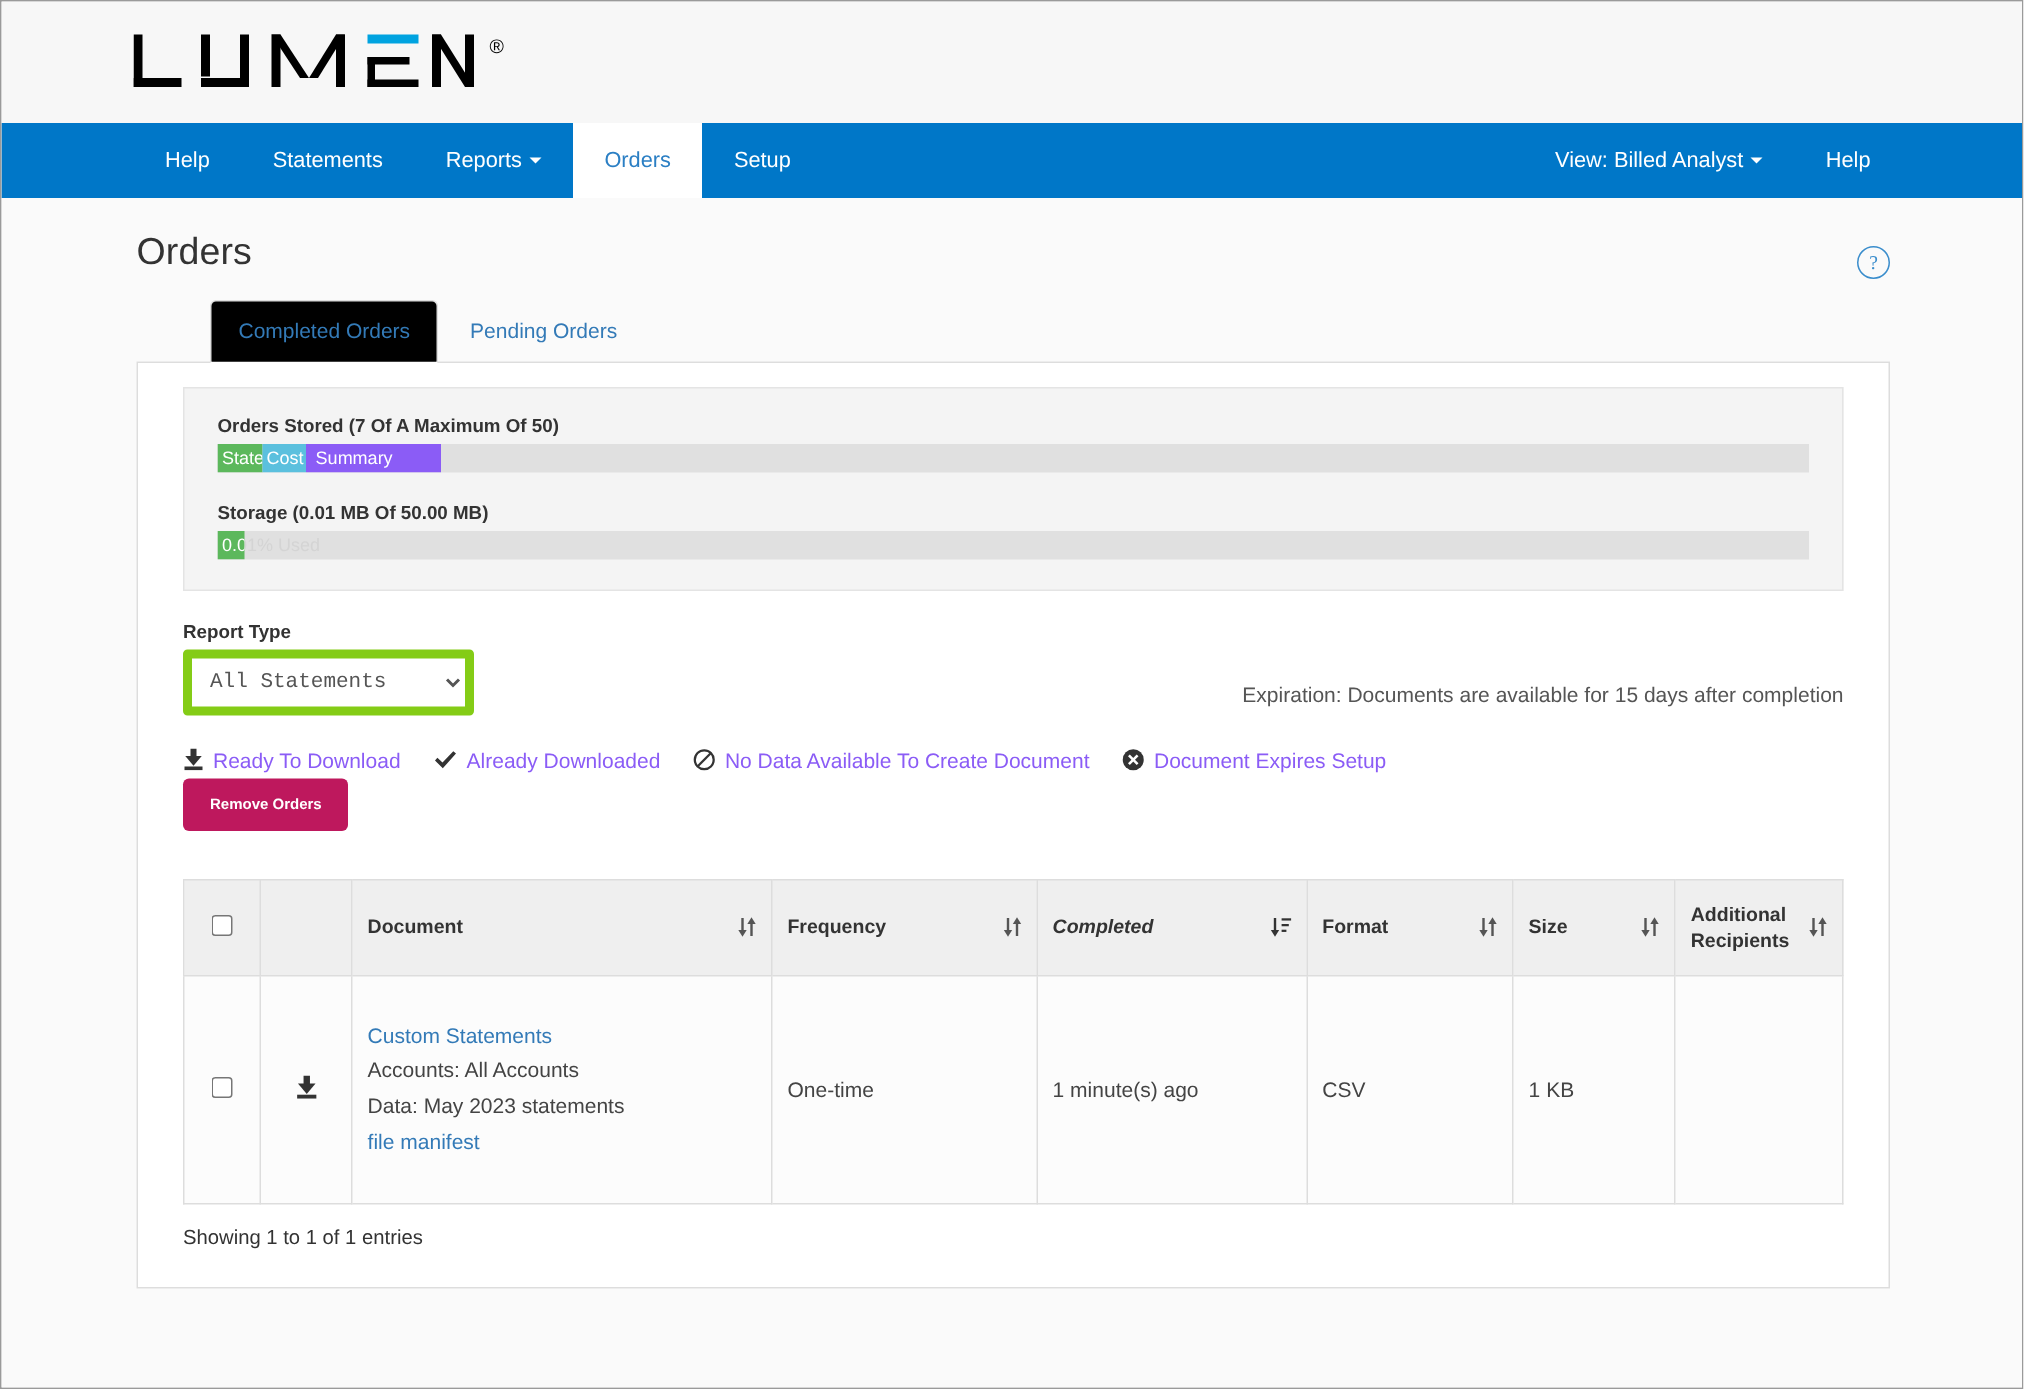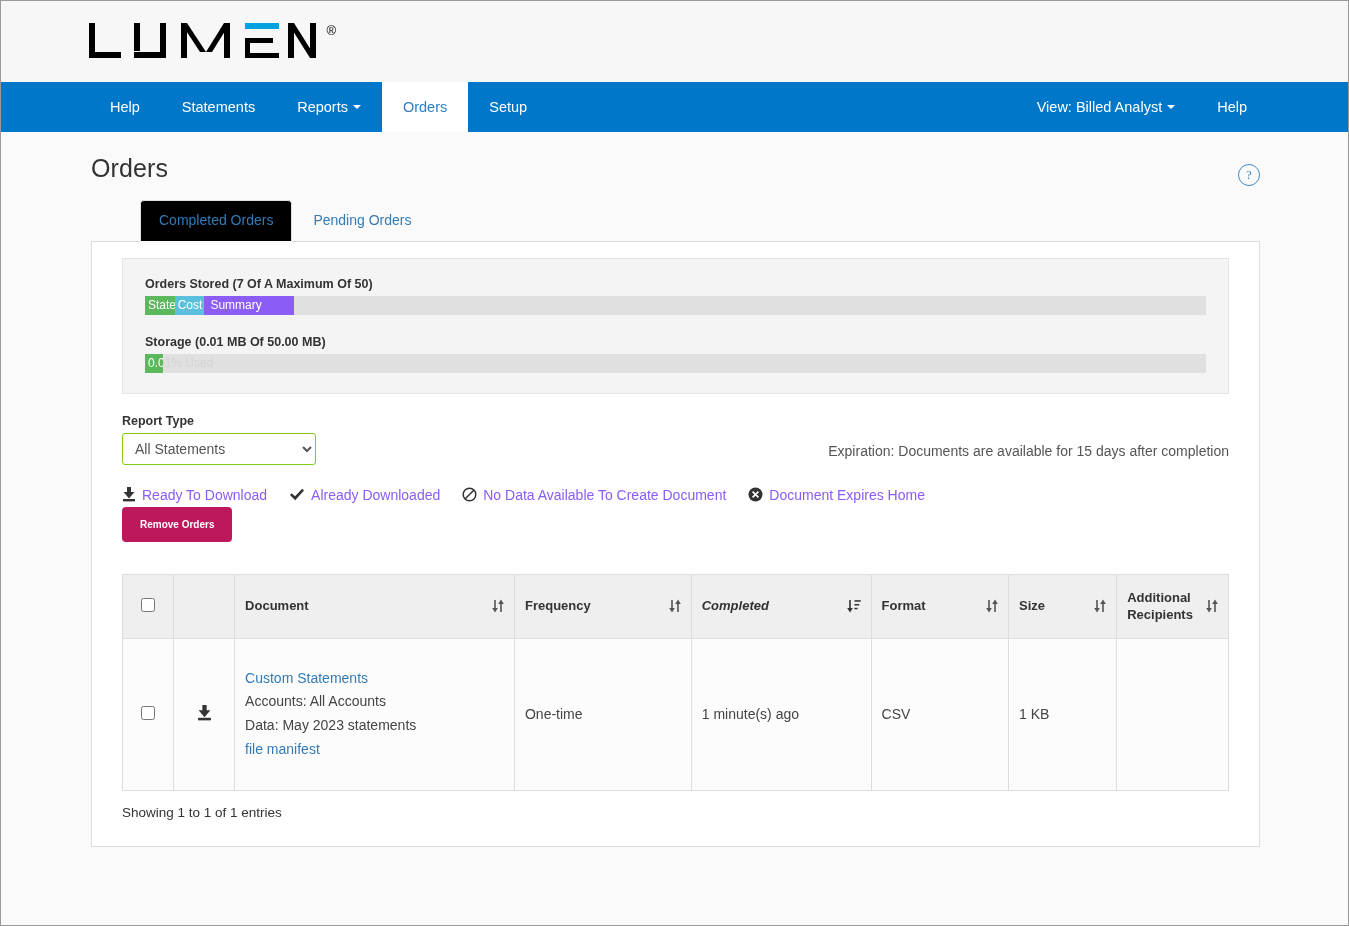--- a/index.html
+++ b/index.html
@@ -179,28 +179,28 @@
     display: flex; align-items: flex-end;
     margin-top: 20px;
   }
   .field-label {
     font-size: 12.5px; font-weight: bold;
     color: #333; margin-bottom: 5px;
     display: block;
   }
   select.report-select {
     width: 194px;
-    height: 32px;
+    height: 44px;
     font-size: 14px;
     color: #555;
     padding: 4px 8px;
-    border: 1px solid #84cc16;
+    border: 6px solid #84cc16;
     border-radius: 3px;
     background: #ffffff;
-    font-family: Liberation Sans, sans-serif;
+    font-family: Liberation Mono, monospace;
   }
   .expiration {
     margin-left: auto;
     font-size: 14px;
     color: #555;
     padding-bottom: 6px;
   }
 
   
   .legend {
@@ -420,21 +420,21 @@
             <line x1="3.2" y1="11.8" x2="11.8" y2="3.2" stroke="#333" stroke-width="1.5"></line>
           </svg>
           <span>No Data Available To Create Document</span>
         </div>
         <div class="legend-item">
           <svg width="15" height="15" viewBox="0 0 15 15">
             <circle cx="7.5" cy="7.5" r="7" fill="#333"></circle>
             <line x1="4.6" y1="4.6" x2="10.4" y2="10.4" stroke="#fff" stroke-width="1.7"></line>
             <line x1="10.4" y1="4.6" x2="4.6" y2="10.4" stroke="#fff" stroke-width="1.7"></line>
           </svg>
-          <span>Document Expires Home</span>
+          <span>Document Expires Setup</span>
         </div>
       </div>
 
       
       <button class="btn-remove">Remove Orders</button>
 
       
       <div class="table-wrap">
         <table class="orders">
           <thead>

